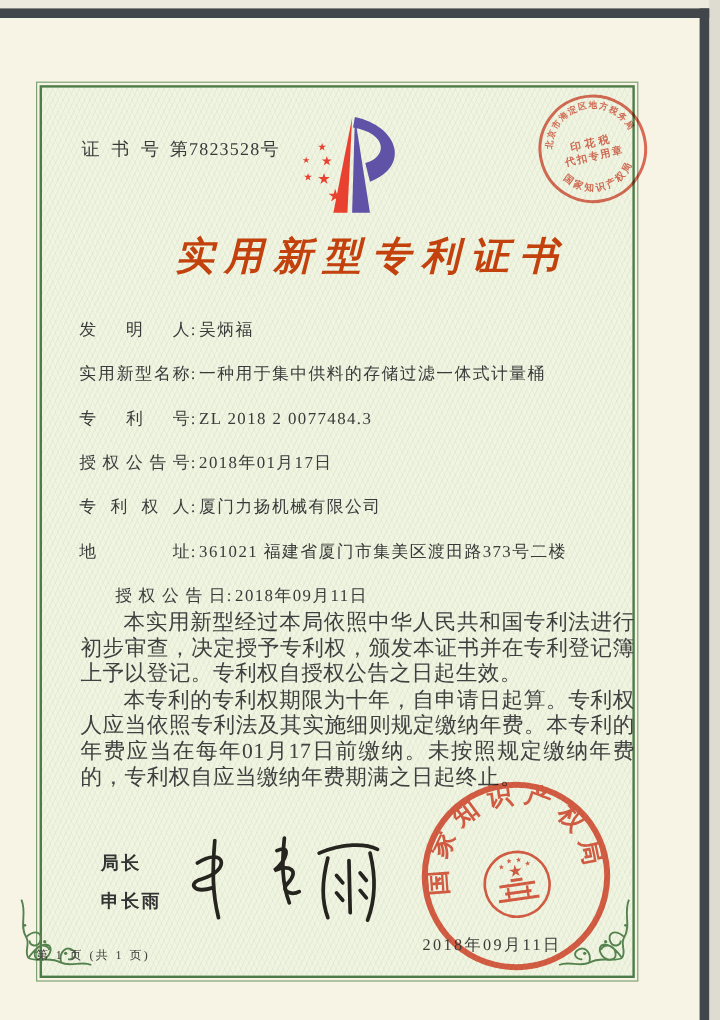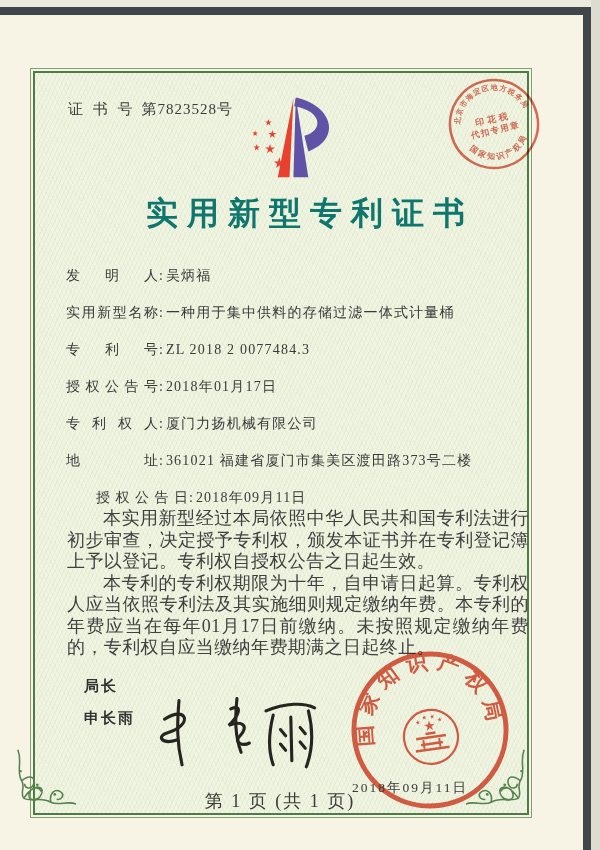--- a/index.html
+++ b/index.html
@@ -18,53 +18,53 @@
   
   .frame{position:absolute;left:30px;top:68px;width:500px;height:748px;border:1px solid #7da373;}
   .frame-inner{
     position:absolute;inset:2px;border:2px solid #4e7c49;
     background-color:#f0f4e1;
     background-image:
       repeating-linear-gradient(115deg, rgba(110,160,100,0.08) 0 1px, transparent 1px 4px),
       repeating-linear-gradient(65deg, rgba(110,160,100,0.05) 0 1px, transparent 1px 4px);
   }
 
-  .cert-no{position:absolute;left:68px;top:100px;font-size:15px;letter-spacing:3px;color:#3a3a3a;z-index:5;}
+  .cert-no{position:absolute;left:68px;top:115px;font-size:15px;letter-spacing:3px;color:#3a3a3a;z-index:5;}
   .cert-no .num{letter-spacing:1px;margin-left:6px;}
 
   .logo{position:absolute;left:243px;top:96px;width:104px;height:86px;z-index:4;}
 
   .title{
     position:absolute;left:30px;top:192px;width:560px;text-align:center;
-    font-size:32px;letter-spacing:9px;color:#0f766e;font-weight:600;z-index:5;
+    font-size:32px;letter-spacing:9px;color:#c2410c;font-weight:600;z-index:5;font-style:italic;
   }
 
   .fields{position:absolute;left:66px;top:264px;width:466px;z-index:5;}
   .field-row{line-height:24px;margin-bottom:13px;font-size:14px;white-space:nowrap;}
   .flabel{display:inline-block;width:92px;text-align:justify;text-align-last:justify;vertical-align:top;}
   .fcolon{margin:0 3px 0 1px;}
   .fvalue{letter-spacing:1.2px;}
   .grant-row{display:flex;margin-left:30px;}
   .grant-right{margin-left:auto;}
   .grant-right .glabel{letter-spacing:2px;}
 
   .paras{position:absolute;left:67px;top:508px;width:462px;z-index:5;font-size:18px;line-height:21.5px;letter-spacing:0.4px;color:#404040;text-align:justify;}
   .paras p{margin:0;text-indent:2em;}
 
-  .director{position:absolute;left:84px;top:670px;z-index:5;font-family:"Liberation Sans","DejaVu Sans",sans-serif;font-size:15px;font-weight:700;color:#333;}
+  .director{position:absolute;left:84px;top:704px;z-index:5;font-family:"Liberation Sans","DejaVu Sans",sans-serif;font-size:15px;font-weight:700;color:#333;}
   .director div{line-height:32px;letter-spacing:2px;}
 
   .signature{position:absolute;left:148px;top:684px;width:180px;height:88px;z-index:6;}
 
   .seal-main{position:absolute;left:345px;top:645px;width:170px;height:170px;z-index:6;transform:rotate(-8deg);opacity:0.88;mix-blend-mode:multiply;}
   .seal-date{position:absolute;left:352px;top:779px;z-index:7;font-size:13.5px;letter-spacing:2px;color:#3b3a36;white-space:nowrap;}
 
   .seal-tax{position:absolute;left:444px;top:74px;width:100px;height:100px;z-index:6;transform:rotate(-13deg);opacity:0.8;mix-blend-mode:multiply;}
 
-  .footer{position:absolute;left:30px;top:789px;width:500px;text-align:center;font-size:18px;letter-spacing:2px;z-index:5;color:#3c3a37;}
+  .footer{position:absolute;left:30px;top:789px;width:500px;font-size:10px;letter-spacing:2px;z-index:5;color:#3c3a37;}
 
   .corner{position:absolute;width:68px;height:68px;z-index:4;}
   .corner-bl{left:12px;top:742px;}
   .corner-br{left:462px;top:742px;transform:scaleX(-1);}
 </style>
 </head>
 <body>
 
 <svg width="0" height="0" style="position:absolute">
   <defs>

